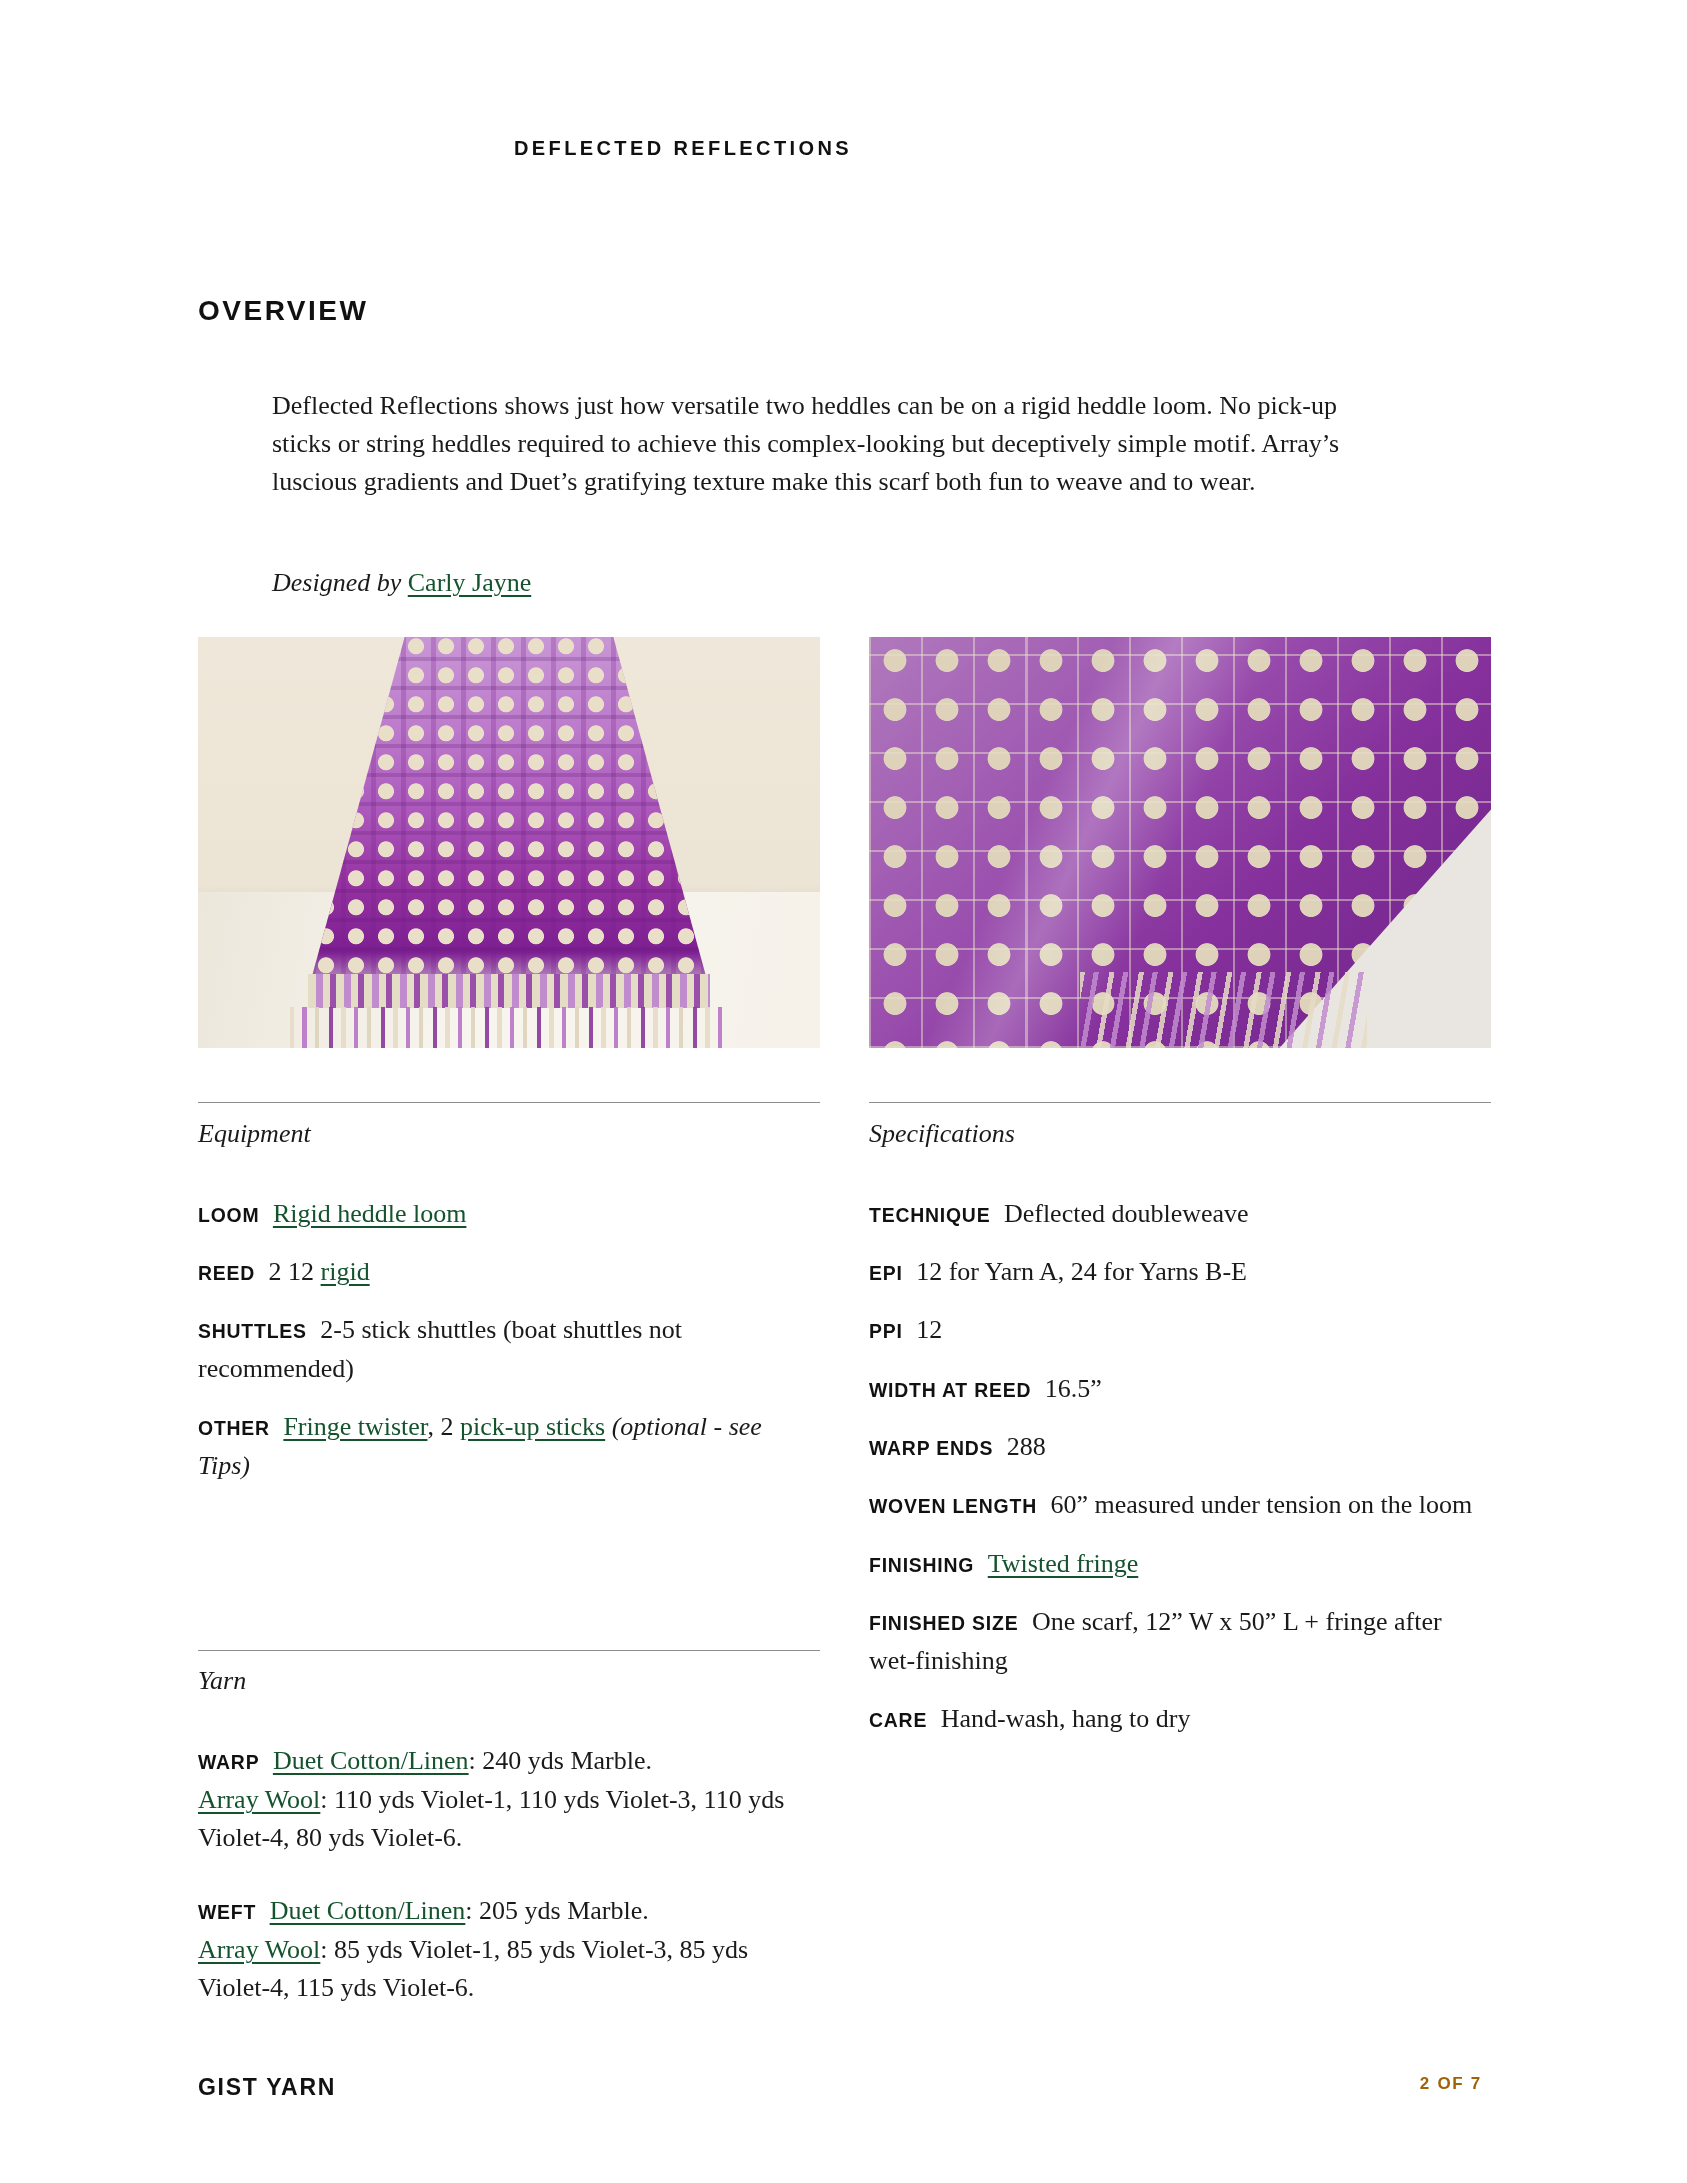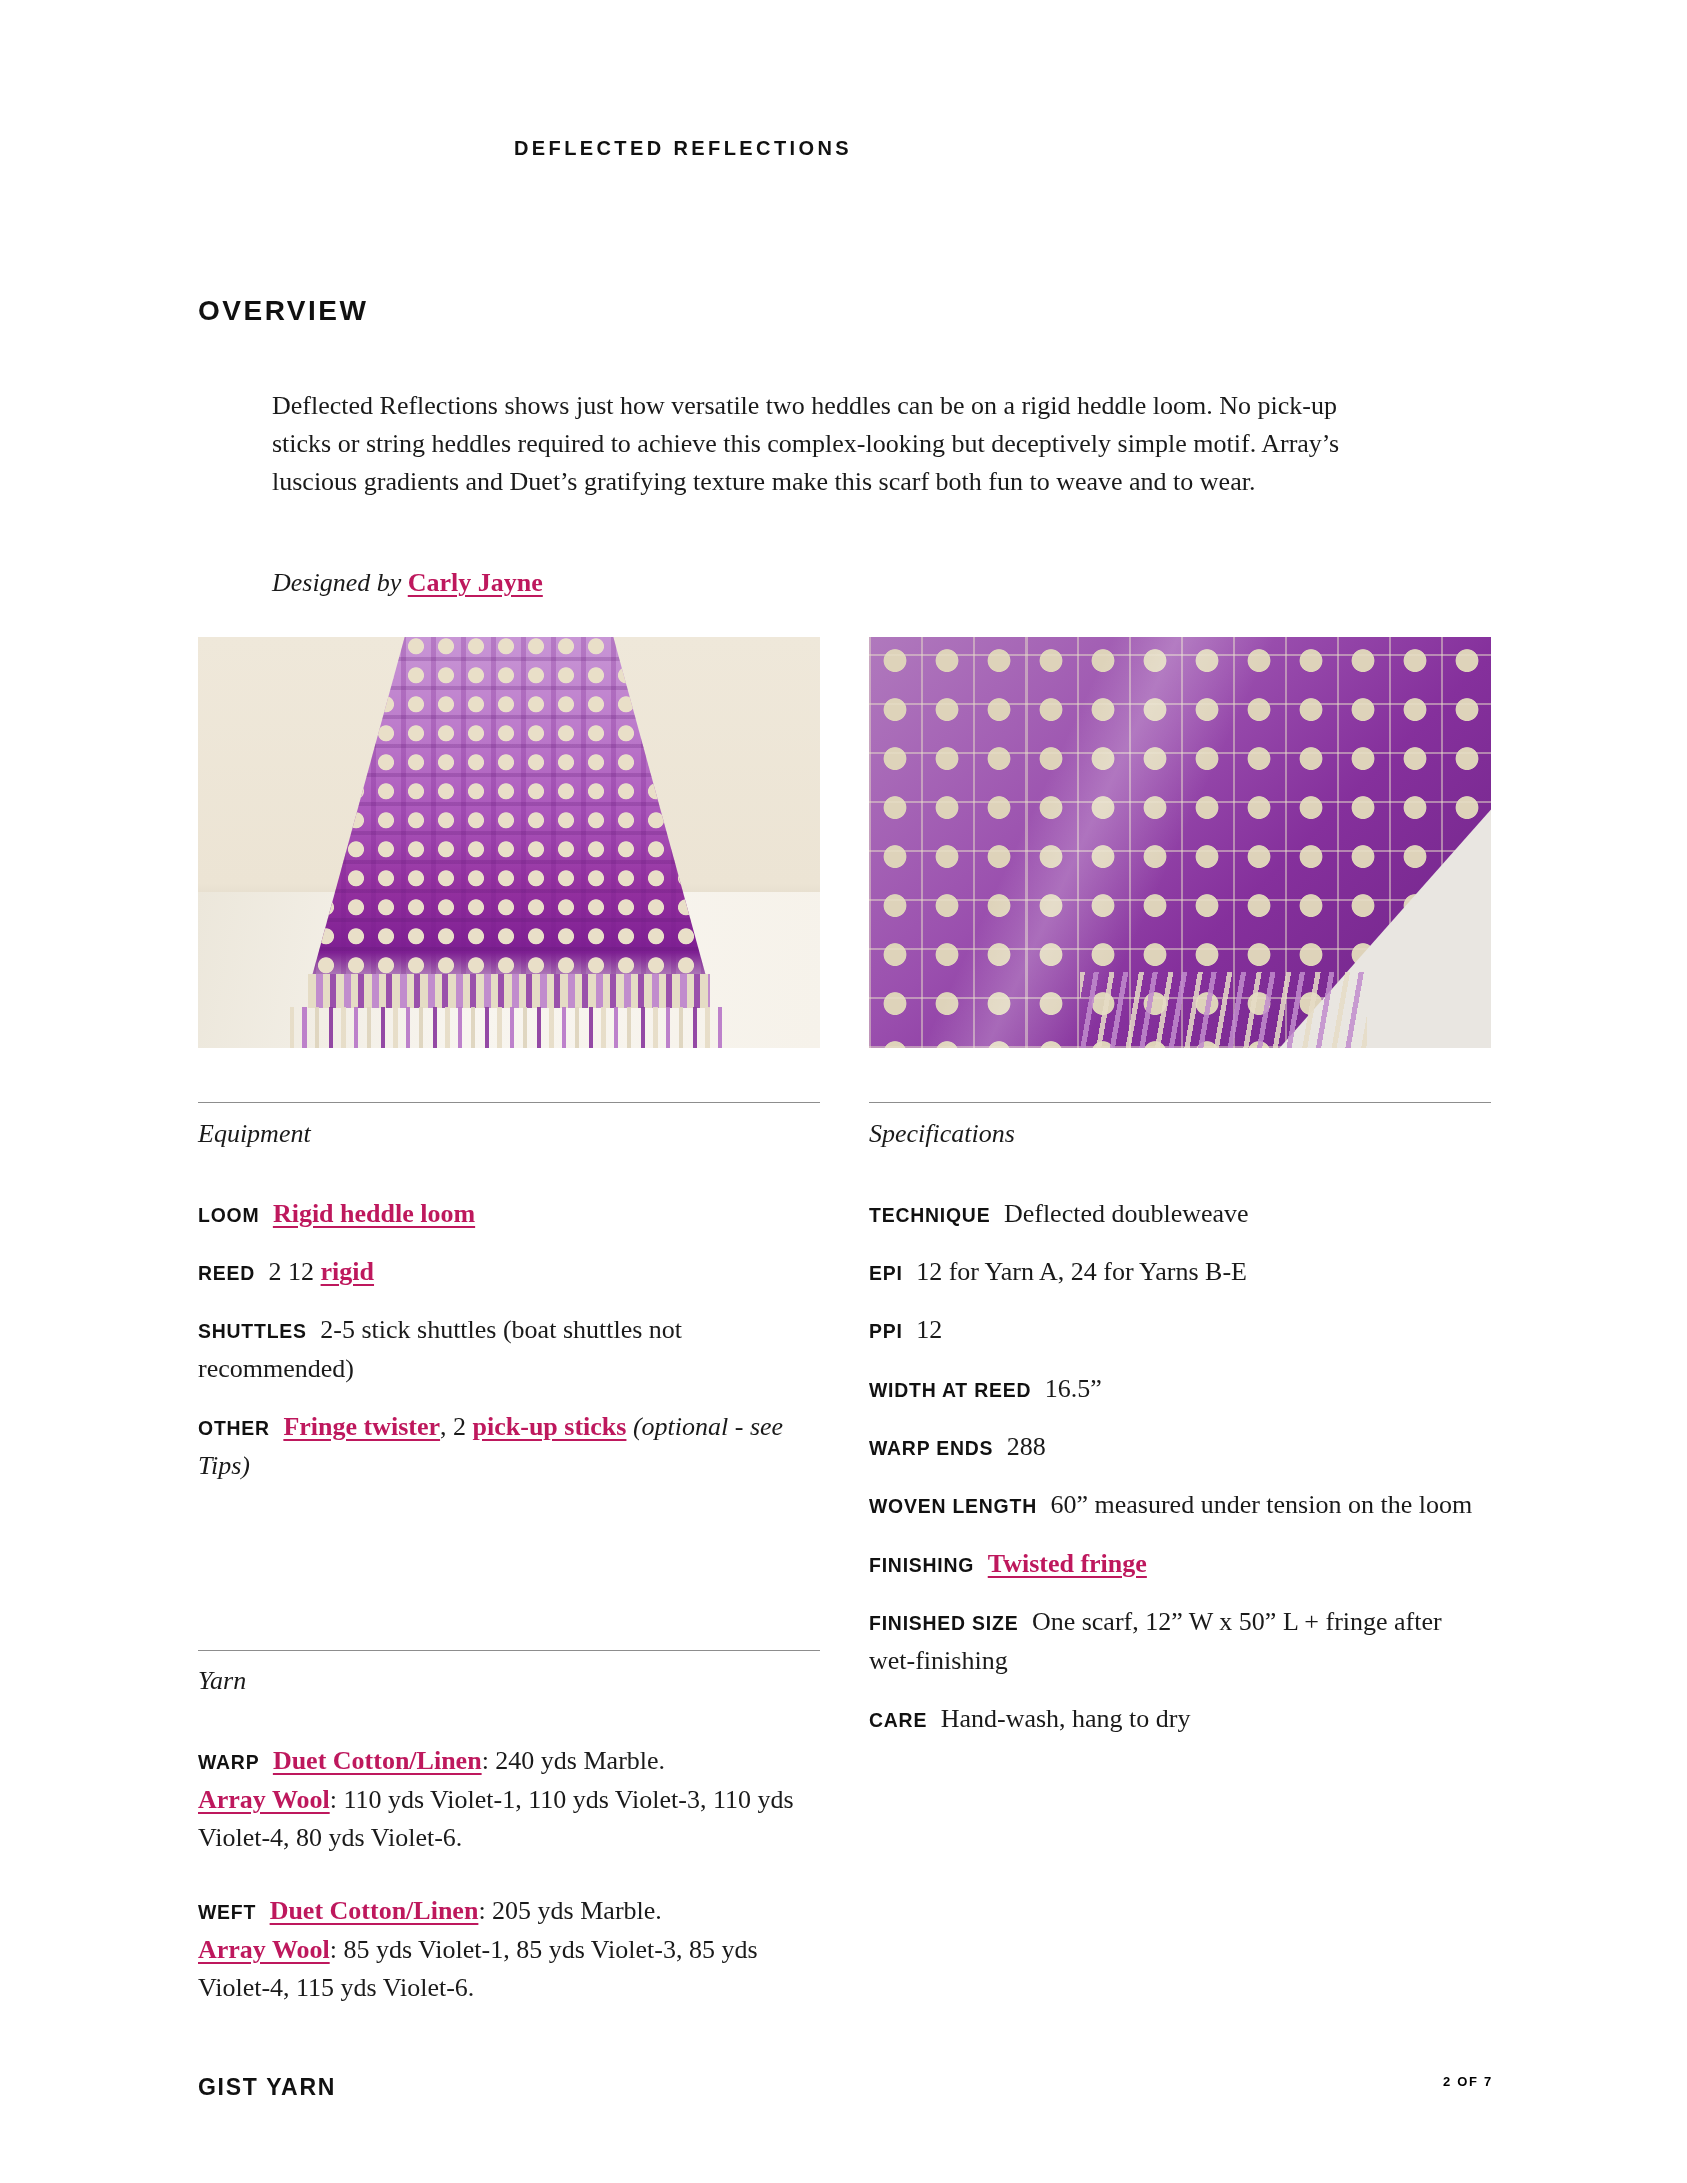--- a/index.html
+++ b/index.html
@@ -10,22 +10,22 @@
   .doc-title{position:absolute;top:137px;left:0;width:1366px;text-align:center;
     font-family:"Liberation Sans", sans-serif;font-weight:700;font-size:20px;
     letter-spacing:3.4px;color:#111;}
   .section-heading{position:absolute;left:198px;top:295px;
     font-family:"Liberation Sans", sans-serif;font-weight:700;font-size:28px;
     letter-spacing:2.5px;color:#111;}
   .overview-par{position:absolute;left:272px;top:361px;width:1122px;
     font-size:26px;line-height:38px;}
   .designed{position:absolute;left:272px;top:538px;font-size:26px;line-height:38px;}
   .designed em{font-style:italic;}
-  a.link{color:#be185d;text-decoration:underline;text-underline-offset:4.2px;
-    text-decoration-thickness:1.7px;cursor:pointer;font-weight:bold;}
+  a.link{color:#14532d;text-decoration:underline;text-underline-offset:4.2px;
+    text-decoration-thickness:1.7px;cursor:pointer;}
 
   
   .photo{position:absolute;top:637px;width:622px;height:411px;overflow:hidden;}
   .photo-left{left:198px;background:linear-gradient(180deg,#efe8da 0%,#ece4d4 60%,#e8e0d0 62%);}
   .photo-left .floor{position:absolute;left:0;bottom:0;width:100%;height:38%;
     background:linear-gradient(100deg,#ece7db 0%,#f8f5ef 45%,#f6f2ea 100%);}
   .scarf-body{position:absolute;left:50%;top:-5px;transform:translateX(-50%);
     width:396px;height:348px;
     clip-path:polygon(24% 0,76% 0,100% 100%,0 100%);
     background:
@@ -64,22 +64,22 @@
   .col-heading{font-style:italic;font-weight:400;font-size:26px;line-height:34px;margin:0 0 44px 0;}
   .row{margin:0 0 19.4px 0;}
   .row-loose{margin-bottom:35px;}
   .lbl{font-family:"Liberation Sans", sans-serif;font-weight:700;font-size:19.4px;
     letter-spacing:0.8px;color:#111;margin-right:13.5px;}
   .val em{font-style:italic;}
 
   
   .footer-left{position:absolute;left:198px;top:2074px;
     font-family:"Liberation Sans", sans-serif;font-weight:700;font-size:23px;letter-spacing:1.7px;color:#111;}
-  .footer-right{position:absolute;right:194px;top:2074px;
-    font-family:"Liberation Sans", sans-serif;font-weight:700;font-size:13px;letter-spacing:1.7px;color:#000000;}
+  .footer-right{position:absolute;right:205px;top:2074px;
+    font-family:"Liberation Sans", sans-serif;font-weight:700;font-size:17px;letter-spacing:1.7px;color:#a16207;}
 </style>
 </head>
 <body>
 
 <div class="page">
 
   <div class="doc-title">DEFLECTED REFLECTIONS</div>
 
   <div class="section-heading">OVERVIEW</div>
 

